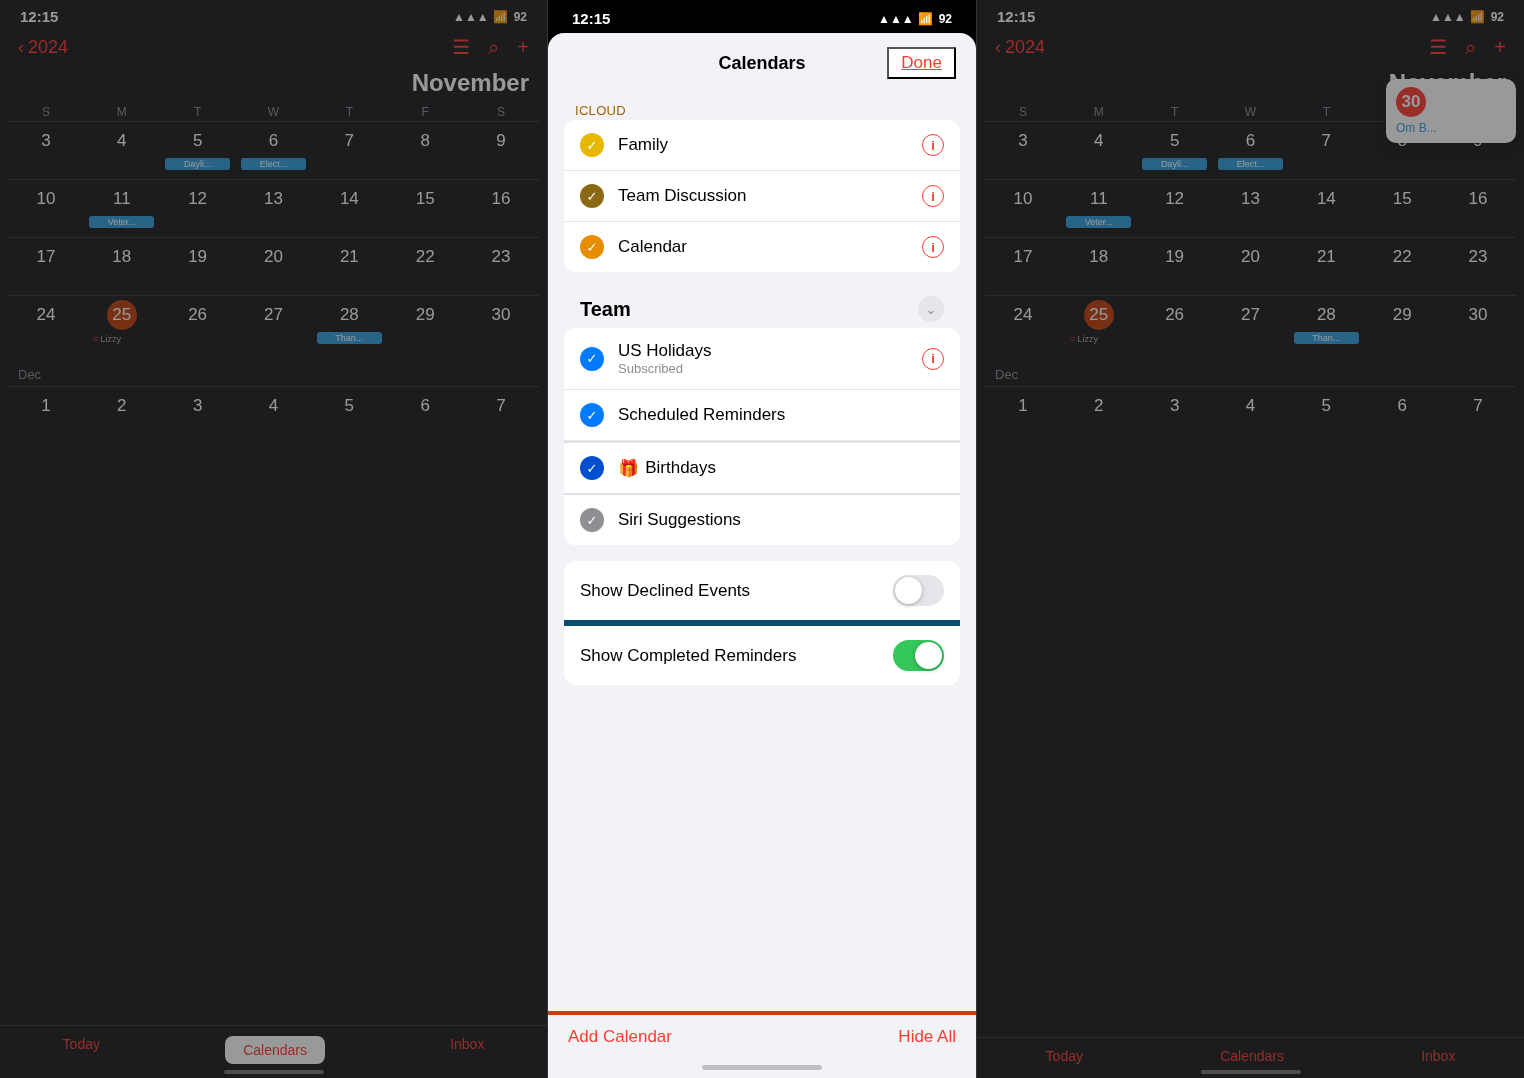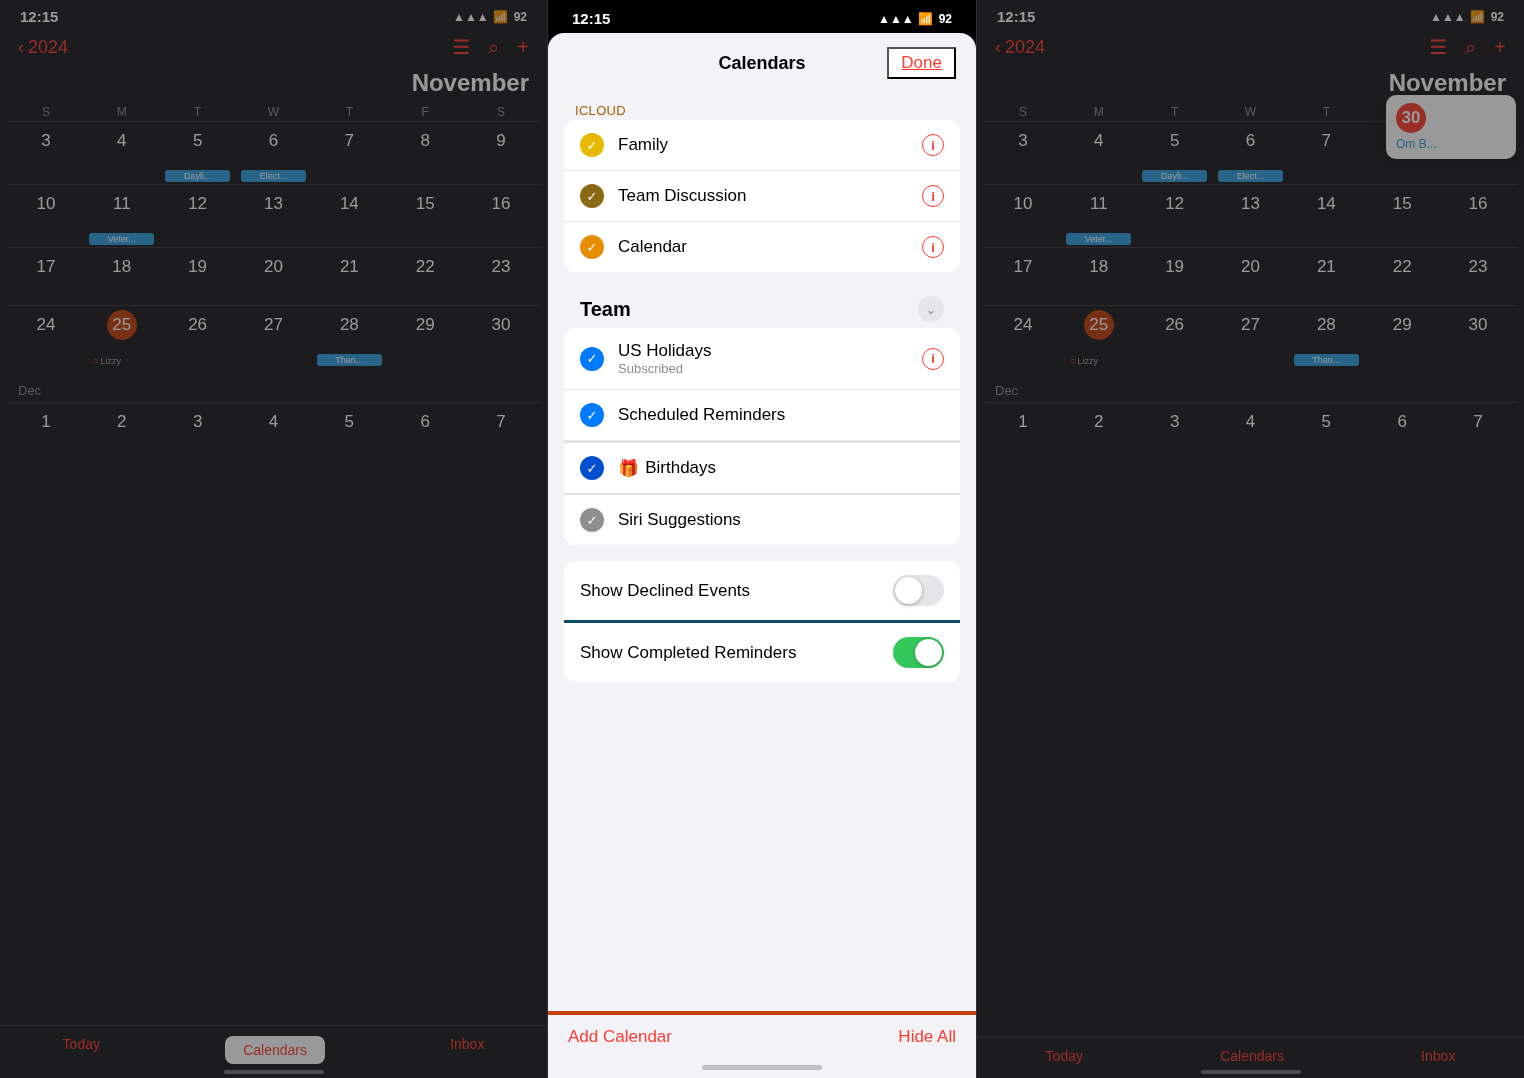--- a/index.html
+++ b/index.html
@@ -106,21 +106,21 @@
       justify-content: center;
       font-weight: 400;
     }
     .day-num { width: 30px; height: 30px; display: flex; align-items: center; justify-content: center; }
     .cal-event {
       font-size: 9px;
       background: #30a0e0;
       color: #fff;
       border-radius: 3px;
       padding: 1px 3px;
-      margin-top: 14px;
+      margin-top: 2px;
       max-width: 100%;
       overflow: hidden;
       white-space: nowrap;
       text-overflow: ellipsis;
       width: 90%;
     }
     .cal-event.red-dot {
       background: transparent;
       color: #aaa;
       font-size: 9px;
@@ -356,21 +356,21 @@
       background: #fff;
       border-radius: 12px;
       overflow: hidden;
       margin: 0 16px 8px;
     }
     .settings-row {
       display: flex;
       align-items: center;
       justify-content: space-between;
       padding: 14px 16px;
-      border-bottom: 3px solid #0c4a6e;
+      border-bottom: 6px solid #0c4a6e;
       background: #fff;
     }
     .settings-row:last-child { border-bottom: none; }
     .settings-label {
       font-size: 17px;
       color: #000;
     }
     .toggle {
       width: 51px;
       height: 31px;

